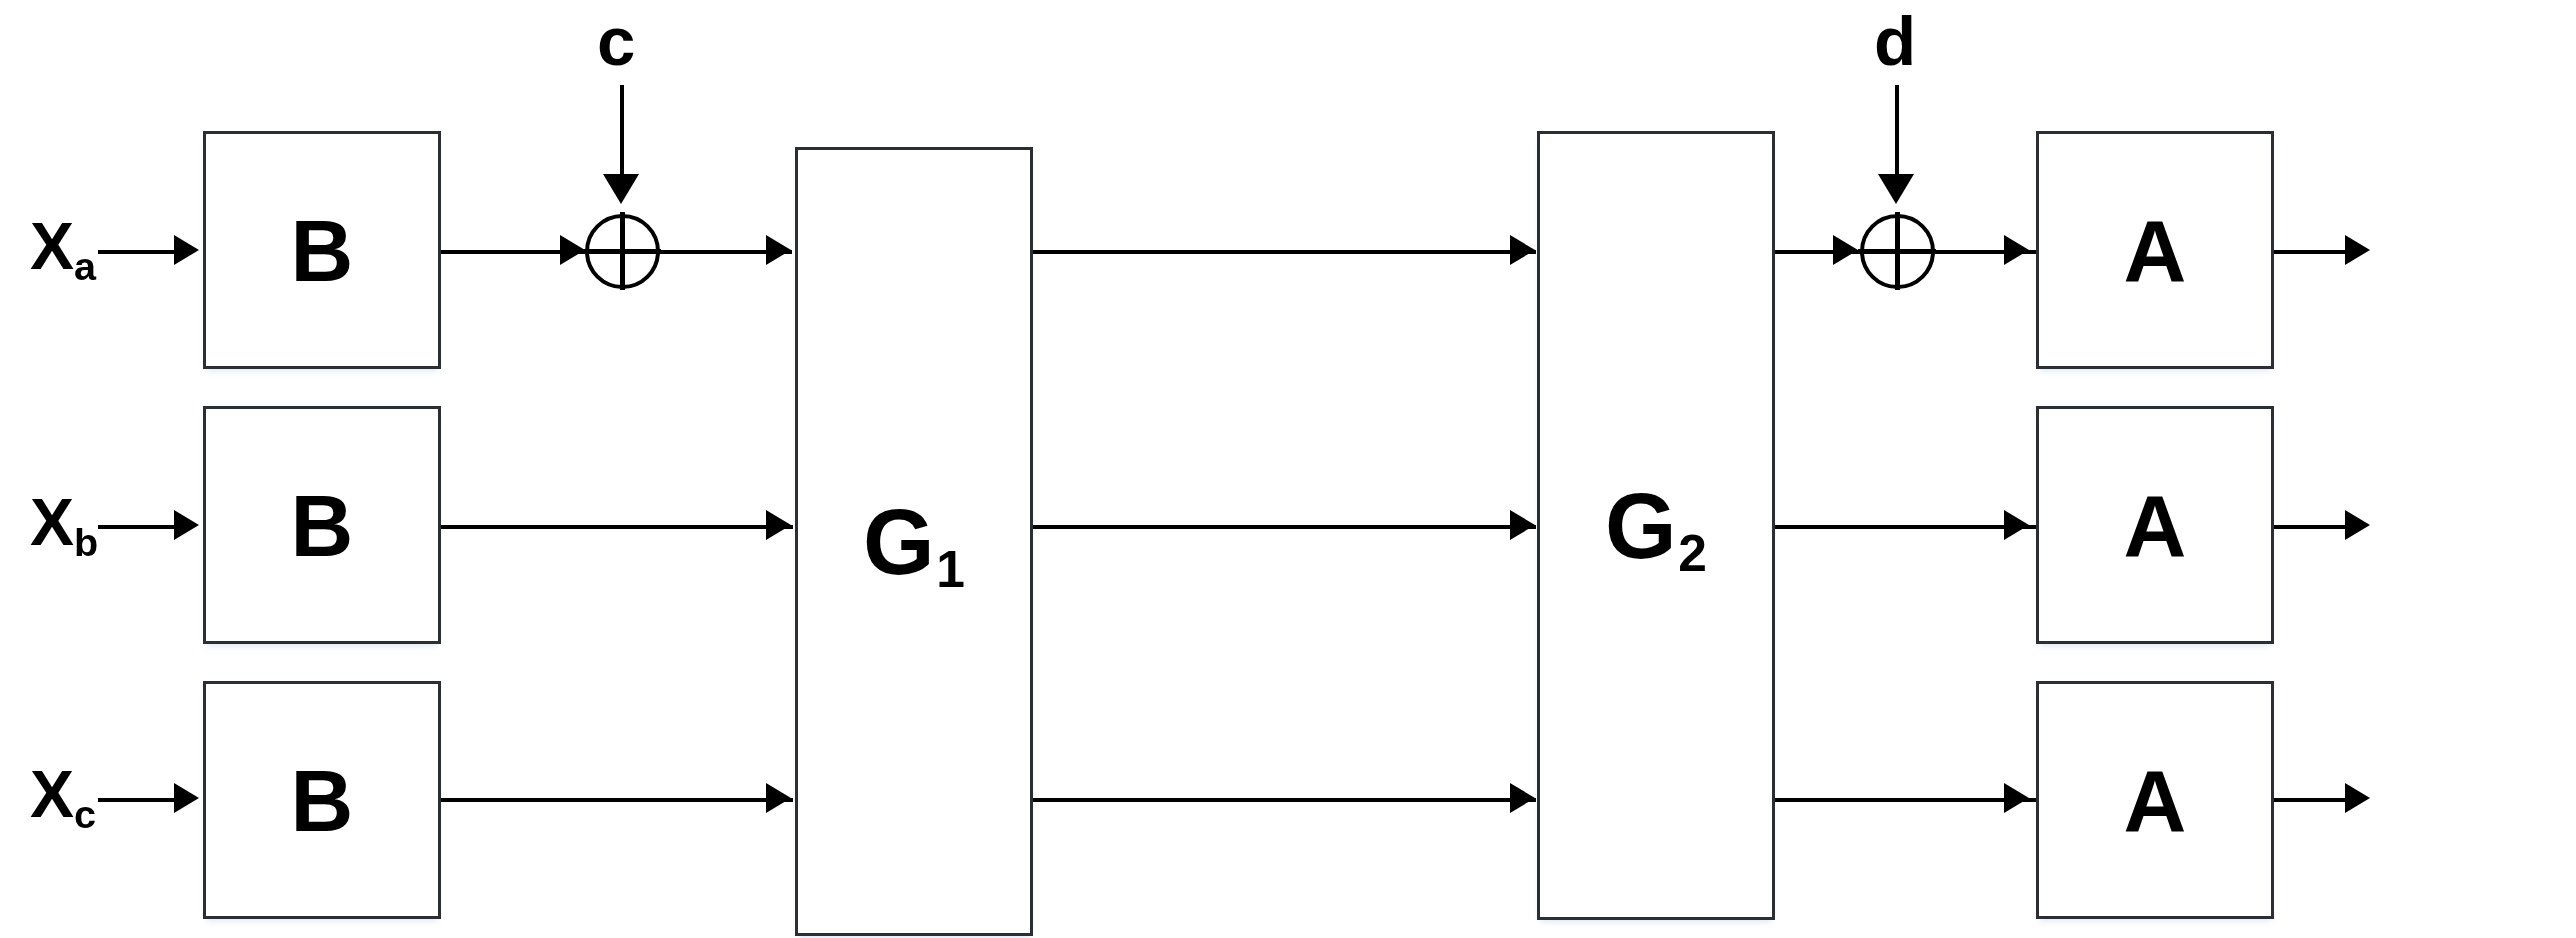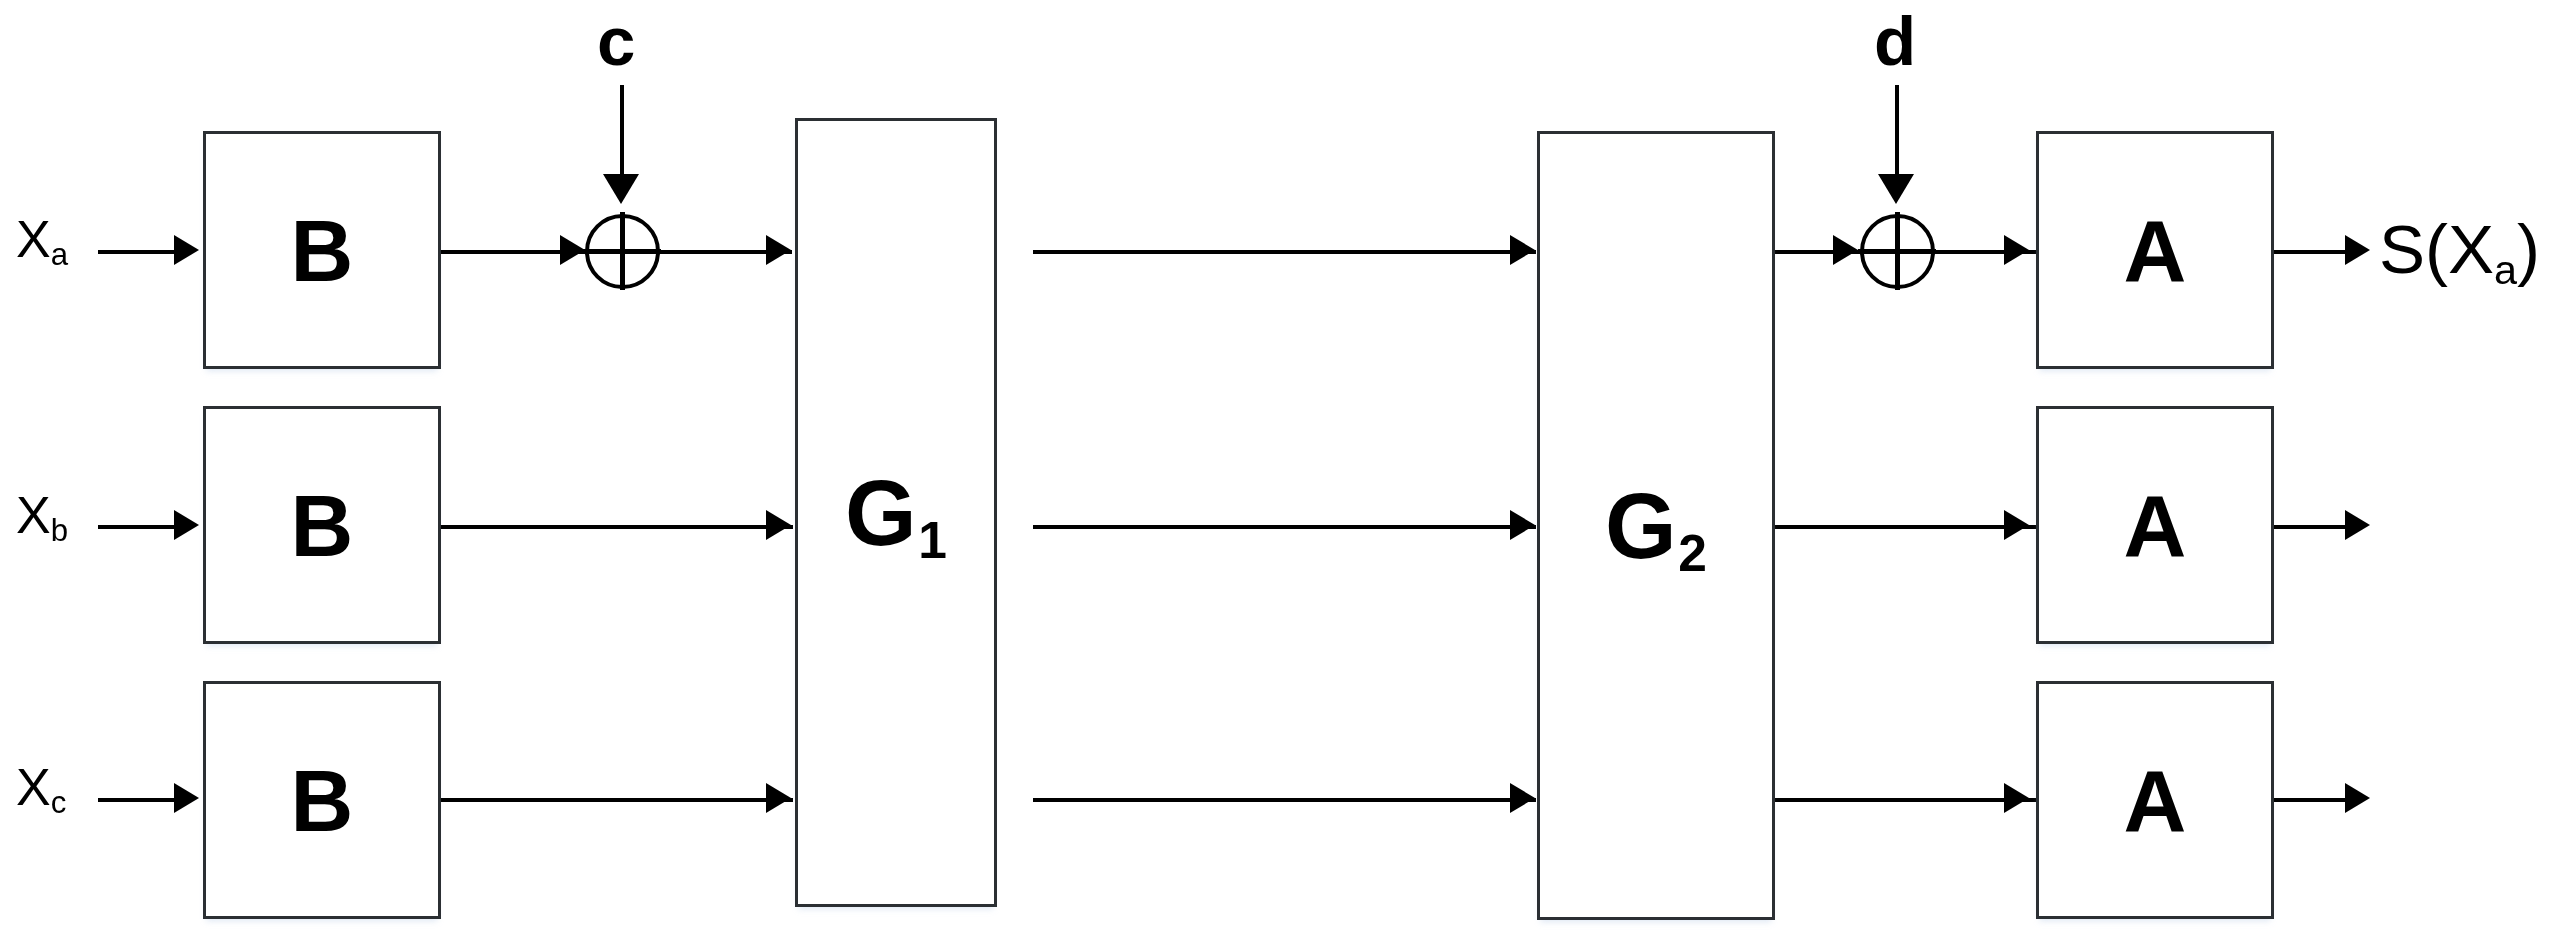--- a/index.html
+++ b/index.html
@@ -115,22 +115,23 @@
   }
 
   
   .txt {
     position: absolute;
     white-space: nowrap;
     line-height: 1;
     color: #000000;
   }
   .txt.io-in {
-    font-size: 52px;
-    font-weight: normal;
+    font-size: 66px;
+    font-weight: bold;
+    margin-left: 14px;
   }
   .txt.io-out {
     font-size: 69px;
     font-weight: normal;
   }
   .txt.key {
     font-size: 69px;
     font-weight: bold;
   }
   .txt sub {
@@ -185,23 +186,20 @@
   <div class="wire-h" style="left:1934px; top:250px; width:105px;"></div>
   <div class="head-r small" style="left:2004px; top:235px;"></div>
 
   <div class="box box-ab" style="left:2036px; top:131px; width:238px; height:238px;">
     <span class="box-label">A</span>
   </div>
 
   <div class="wire-h" style="left:2274px; top:250px; width:87px;"></div>
   <div class="head-r small" style="left:2345px; top:235px;"></div>
 
-  <div class="txt io-out" style="left:2379px; top:215px;">
-    <span>S(X</span><sub>a</sub><span>)</span>
-  </div>
 
   <div class="txt io-in" style="left:16px; top:489px;">
     <span>X</span><sub>b</sub>
   </div>
 
   <div class="wire-h" style="left:98px; top:525px; width:80px;"></div>
   <div class="head-r small" style="left:174px; top:510px;"></div>
 
   <div class="box box-ab" style="left:203px; top:406px; width:238px; height:238px;">
     <span class="box-label">B</span>
@@ -245,21 +243,21 @@
   <div class="head-r small" style="left:2004px; top:783px;"></div>
 
   <div class="box box-ab" style="left:2036px; top:681px; width:238px; height:238px;">
     <span class="box-label">A</span>
   </div>
 
   <div class="wire-h" style="left:2274px; top:798px; width:87px;"></div>
   <div class="head-r small" style="left:2345px; top:783px;"></div>
 
 
-  <div class="box box-g" style="left:795px; top:118px; width:202px; height:789px;">
+  <div class="box box-g" style="left:795px; top:147px; width:238px; height:789px;">
     <span class="box-label"><span>G</span><sub>1</sub></span>
   </div>
 
   <div class="box box-g" style="left:1537px; top:131px; width:238px; height:789px;">
     <span class="box-label"><span>G</span><sub>2</sub></span>
   </div>
 
 </div>
 
 

